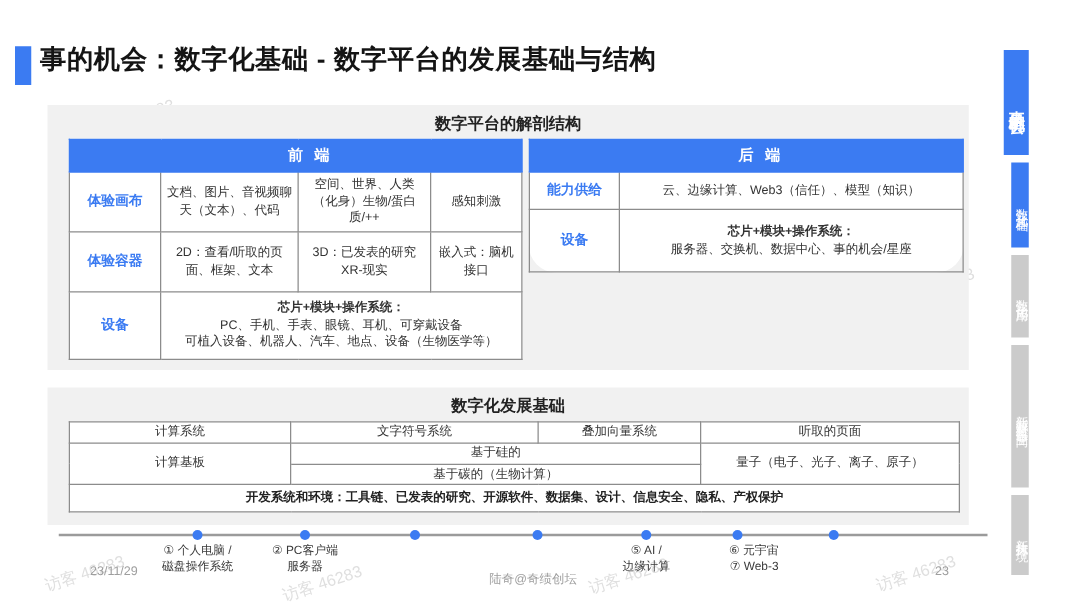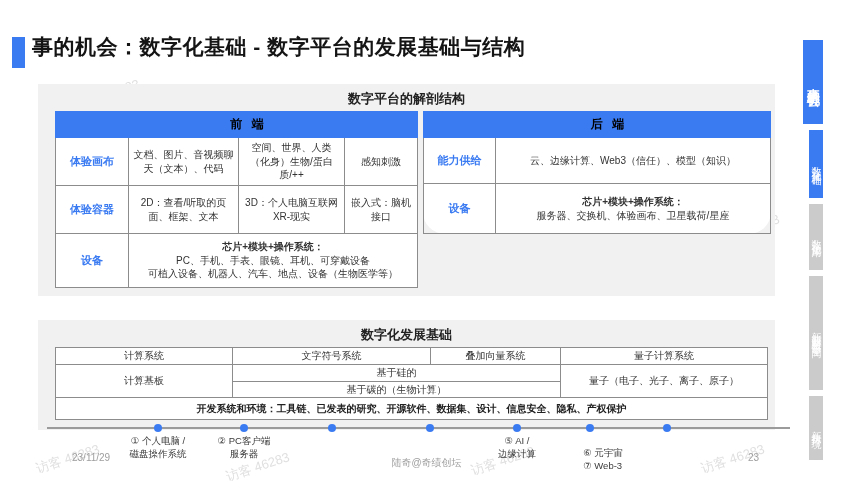--- a/index.html
+++ b/index.html
@@ -6,40 +6,40 @@
   body{font-family:"Liberation Sans","DejaVu Sans",sans-serif;}
   .slide{position:relative;width:853px;height:489px;background:#ffffff;overflow:hidden;}
 
   
   .title-accent{position:absolute;left:12px;top:37px;width:13px;height:31px;background:var(--blue);}
   .slide-title{position:absolute;left:32px;top:33px;font-size:21px;font-weight:bold;color:#141414;letter-spacing:0.5px;}
 
   
   .panel{position:absolute;background:#f1f1f1;}
   .panel-anatomy{left:38px;top:84px;width:737px;height:212px;}
-  .panel-foundation{left:38px;top:320px;width:737px;height:110px;}
+  .panel-foundation{left:38px;top:310px;width:737px;height:110px;}
   .panel-title{position:absolute;top:6px;left:0;width:100%;text-align:center;font-size:13px;font-weight:bold;color:#222;}
 
   table{border-collapse:collapse;table-layout:fixed;background:#fff;}
   td,th{border:1px solid #8c8c8c;text-align:center;vertical-align:middle;font-size:10px;color:#333;padding:1px 3px;line-height:1.35;}
-  .thead-blue td{background:var(--blue);color:#000000;font-size:12px;font-weight:bold;letter-spacing:3px;border:1px solid var(--blue);padding-left:27px;}
+  .thead-blue td{background:var(--blue);color:#ffffff;font-size:12px;font-weight:bold;letter-spacing:3px;border:1px solid var(--blue);padding-left:27px;}
   .row-label{color:var(--blue);font-weight:bold;font-size:11px;}
   .cell-heading{font-weight:bold;}
 
   .tbl-front{position:absolute;left:17px;top:27px;width:362px;}
   .tbl-back{position:absolute;left:385px;top:27px;width:347px;border-radius:22px;}
   .tbl-foundation{position:absolute;left:17px;top:27px;width:712px;}
   .tbl-foundation td{font-size:10px;}
   .dev-row{font-weight:bold;font-size:11px;color:#222;}
 
   
   .timeline-line{position:absolute;left:47px;top:427px;width:743px;height:2px;background:#9b9b9b;}
   .timeline-dot{position:absolute;top:424px;width:8px;height:8px;border-radius:50%;background:var(--blue);}
   .timeline-label{position:absolute;top:434px;transform:translateX(-50%);font-size:9.5px;color:#3a3a3a;line-height:1.4;text-align:center;white-space:nowrap;}
-  .timeline-label.left-align{text-align:left;margin-top:12px;}
+  .timeline-label.left-align{text-align:right;}
   .timeline-label span{display:block;}
 
   
   .side-tab{position:absolute;color:#fff;writing-mode:vertical-rl;text-orientation:upright;display:flex;align-items:center;justify-content:center;letter-spacing:2px;}
   .tab-active{background:var(--blue);}
   .tab-inactive{background:#cbcbcb;}
 
   
   .footer-text{position:absolute;font-size:10px;color:#9e9e9e;}
 
@@ -86,21 +86,21 @@
       </tr>
       <tr style="height:48px">
         <td class="row-label">体验画布</td>
         <td>文档、图片、音视频聊天（文本）、代码</td>
         <td>空间、世界、人类（化身）生物/蛋白质/++</td>
         <td>感知刺激</td>
       </tr>
       <tr style="height:48px">
         <td class="row-label">体验容器</td>
         <td>2D：查看/听取的页面、框架、文本</td>
-        <td>3D：个人电脑互联网 XR-现实</td>
+        <td>3D：已发表的研究 XR-现实</td>
         <td>嵌入式：脑机接口</td>
       </tr>
       <tr style="height:54px">
         <td class="row-label">设备</td>
         <td colspan="3">
           <div class="cell-heading">芯片+模块+操作系统：</div>
           <div>PC、手机、手表、眼镜、耳机、可穿戴设备</div>
           <div>可植入设备、机器人、汽车、地点、设备（生物医学等）</div>
         </td>
       </tr>
@@ -109,50 +109,50 @@
 
     <table class="tbl-back">
       <colgroup>
           <col style="width:72px">
           <col style="width:275px">
         </colgroup>
       <tbody>
           <tr class="thead-blue" style="height:26px">
         <td colspan="2">后 端</td>
       </tr>
-      <tr style="height:46px">
+      <tr style="height:30px">
         <td class="row-label">能力供给</td>
         <td>云、边缘计算、Web3（信任）、模型（知识）</td>
       </tr>
       <tr style="height:50px">
         <td class="row-label">设备</td>
         <td>
           <div class="cell-heading">芯片+模块+操作系统：</div>
-          <div>服务器、交换机、体验画布、卫星载荷/星座</div>
+          <div>服务器、交换机、数据中心、事的机会/星座</div>
         </td>
       </tr>
     </tbody>
       </table>
   </div>
 
   <div class="panel panel-foundation">
     <div class="panel-title">数字化发展基础</div>
     <table class="tbl-foundation">
       <colgroup>
           <col style="width:177px">
           <col style="width:198px">
           <col style="width:130px">
           <col style="width:207px">
         </colgroup>
       <tbody>
           <tr style="height:17px">
         <td>计算系统</td>
         <td>文字符号系统</td>
         <td>叠加向量系统</td>
-        <td>量子计算系统</td>
+        <td>听取的页面</td>
       </tr>
       <tr style="height:16px">
         <td rowspan="2">计算基板</td>
         <td colspan="2">基于硅的</td>
         <td rowspan="2">量子（电子、光子、离子、原子）</td>
       </tr>
       <tr style="height:16px">
         <td colspan="2">基于碳的（生物计算）</td>
       </tr>
       <tr style="height:22px">

